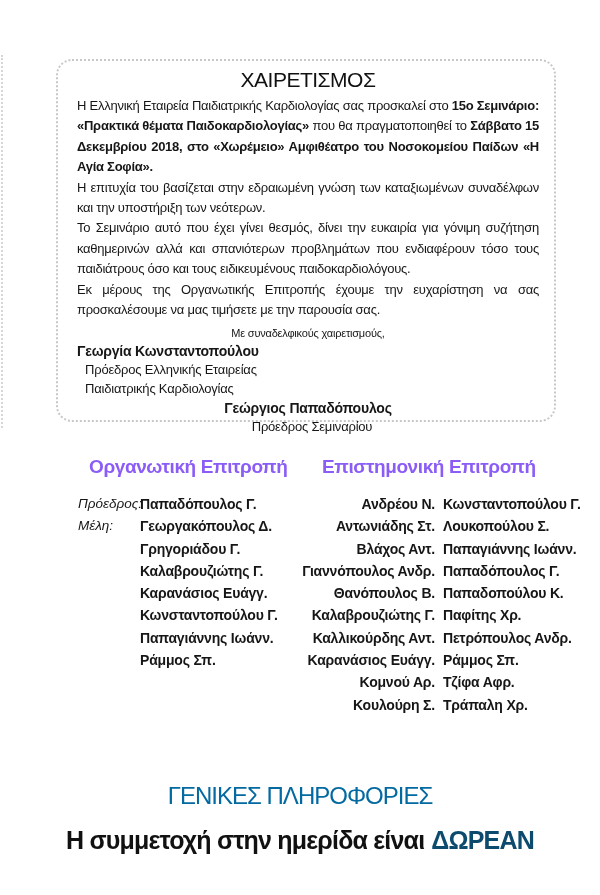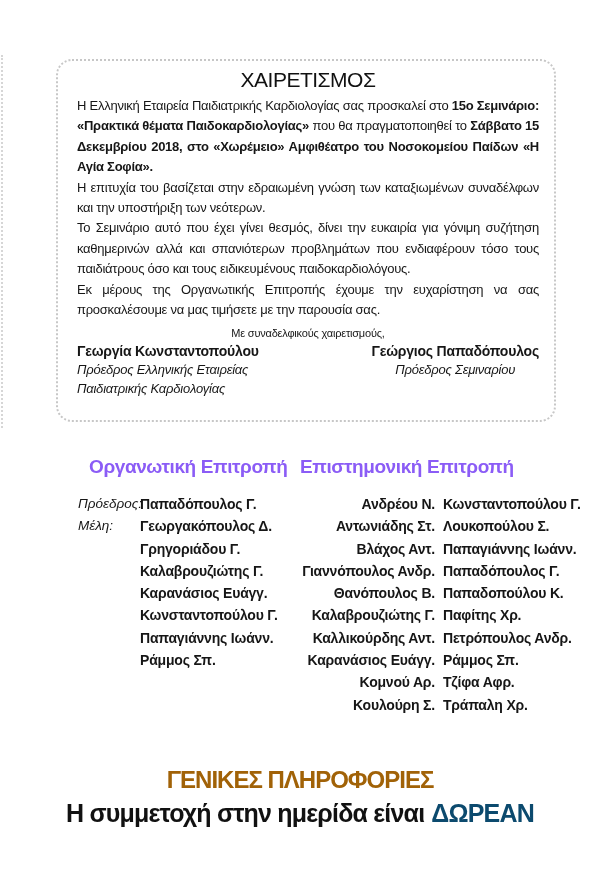--- a/index.html
+++ b/index.html
@@ -26,53 +26,53 @@
   .letter-body p{
     margin:0;font-size:13px;line-height:20.4px;text-align:justify;
     letter-spacing:-0.25px;
   }
   .letter-body .salutation{text-align:left;}
   .letter-body b{font-weight:700;}
   .closing-line{
     text-align:center;font-size:11px;letter-spacing:-0.2px;margin-top:7px;
   }
   .sig-row{
-    display:flex;justify-content:space-between;margin-top:2px;
+    display:flex;justify-content:space-between;margin-top:2px;flex-direction:column;
   }
   .signer{font-size:13px;line-height:18.5px;}
   .signer .sig-name{font-size:14px;font-weight:700;letter-spacing:-0.2px;line-height:20px;}
-  .signer .sig-role{font-style:italic;letter-spacing:-0.2px;}
+  .signer .sig-role{letter-spacing:-0.2px;margin-left:8px;}
   .signer.right{text-align:center;}
   
   .committee-title{
     color:#8b5cf6;font-weight:700;font-size:19px;letter-spacing:-0.4px;
     margin:0 0 15px 0;
   }
   .org-committee{position:absolute;left:78px;top:456px;}
   .org-committee .committee-title{margin-left:11px;}
   .org-row{
     display:grid;grid-template-columns:62px auto;
     font-size:14px;line-height:22.3px;
   }
   .org-row .role-label{font-style:italic;font-weight:400;font-size:13.5px;}
   .org-row .member-name{font-weight:700;letter-spacing:-0.2px;}
   .sci-committee{position:absolute;left:300px;top:456px;width:285px;}
-  .sci-committee .committee-title{}
+  .sci-committee .committee-title{margin-left:22px;}
   .sci-row{
     display:grid;grid-template-columns:135px auto;column-gap:8px;
     font-size:14px;line-height:22.3px;font-weight:700;letter-spacing:-0.2px;
   }
   .sci-row .c1{text-align:right;}
   .sci-row .c2{text-align:left;}
   
   .general-info{
     position:absolute;left:0;top:766px;width:600px;text-align:center;
   }
   .general-heading{
-    margin:0;font-size:24px;font-weight:700;letter-spacing:-1px;color:#a16207;
+    margin:16px;font-size:24px;font-weight:400;letter-spacing:-1px;color:#0369a1;
   }
   .general-line{
     margin:5px 0 0 0;font-size:25px;font-weight:700;letter-spacing:-0.8px;color:#111;
   }
   .free-highlight{color:#0c4a6e;margin-left:7px;}
 </style>
 </head>
 <body>
 
 <div class="edge-line"></div>

